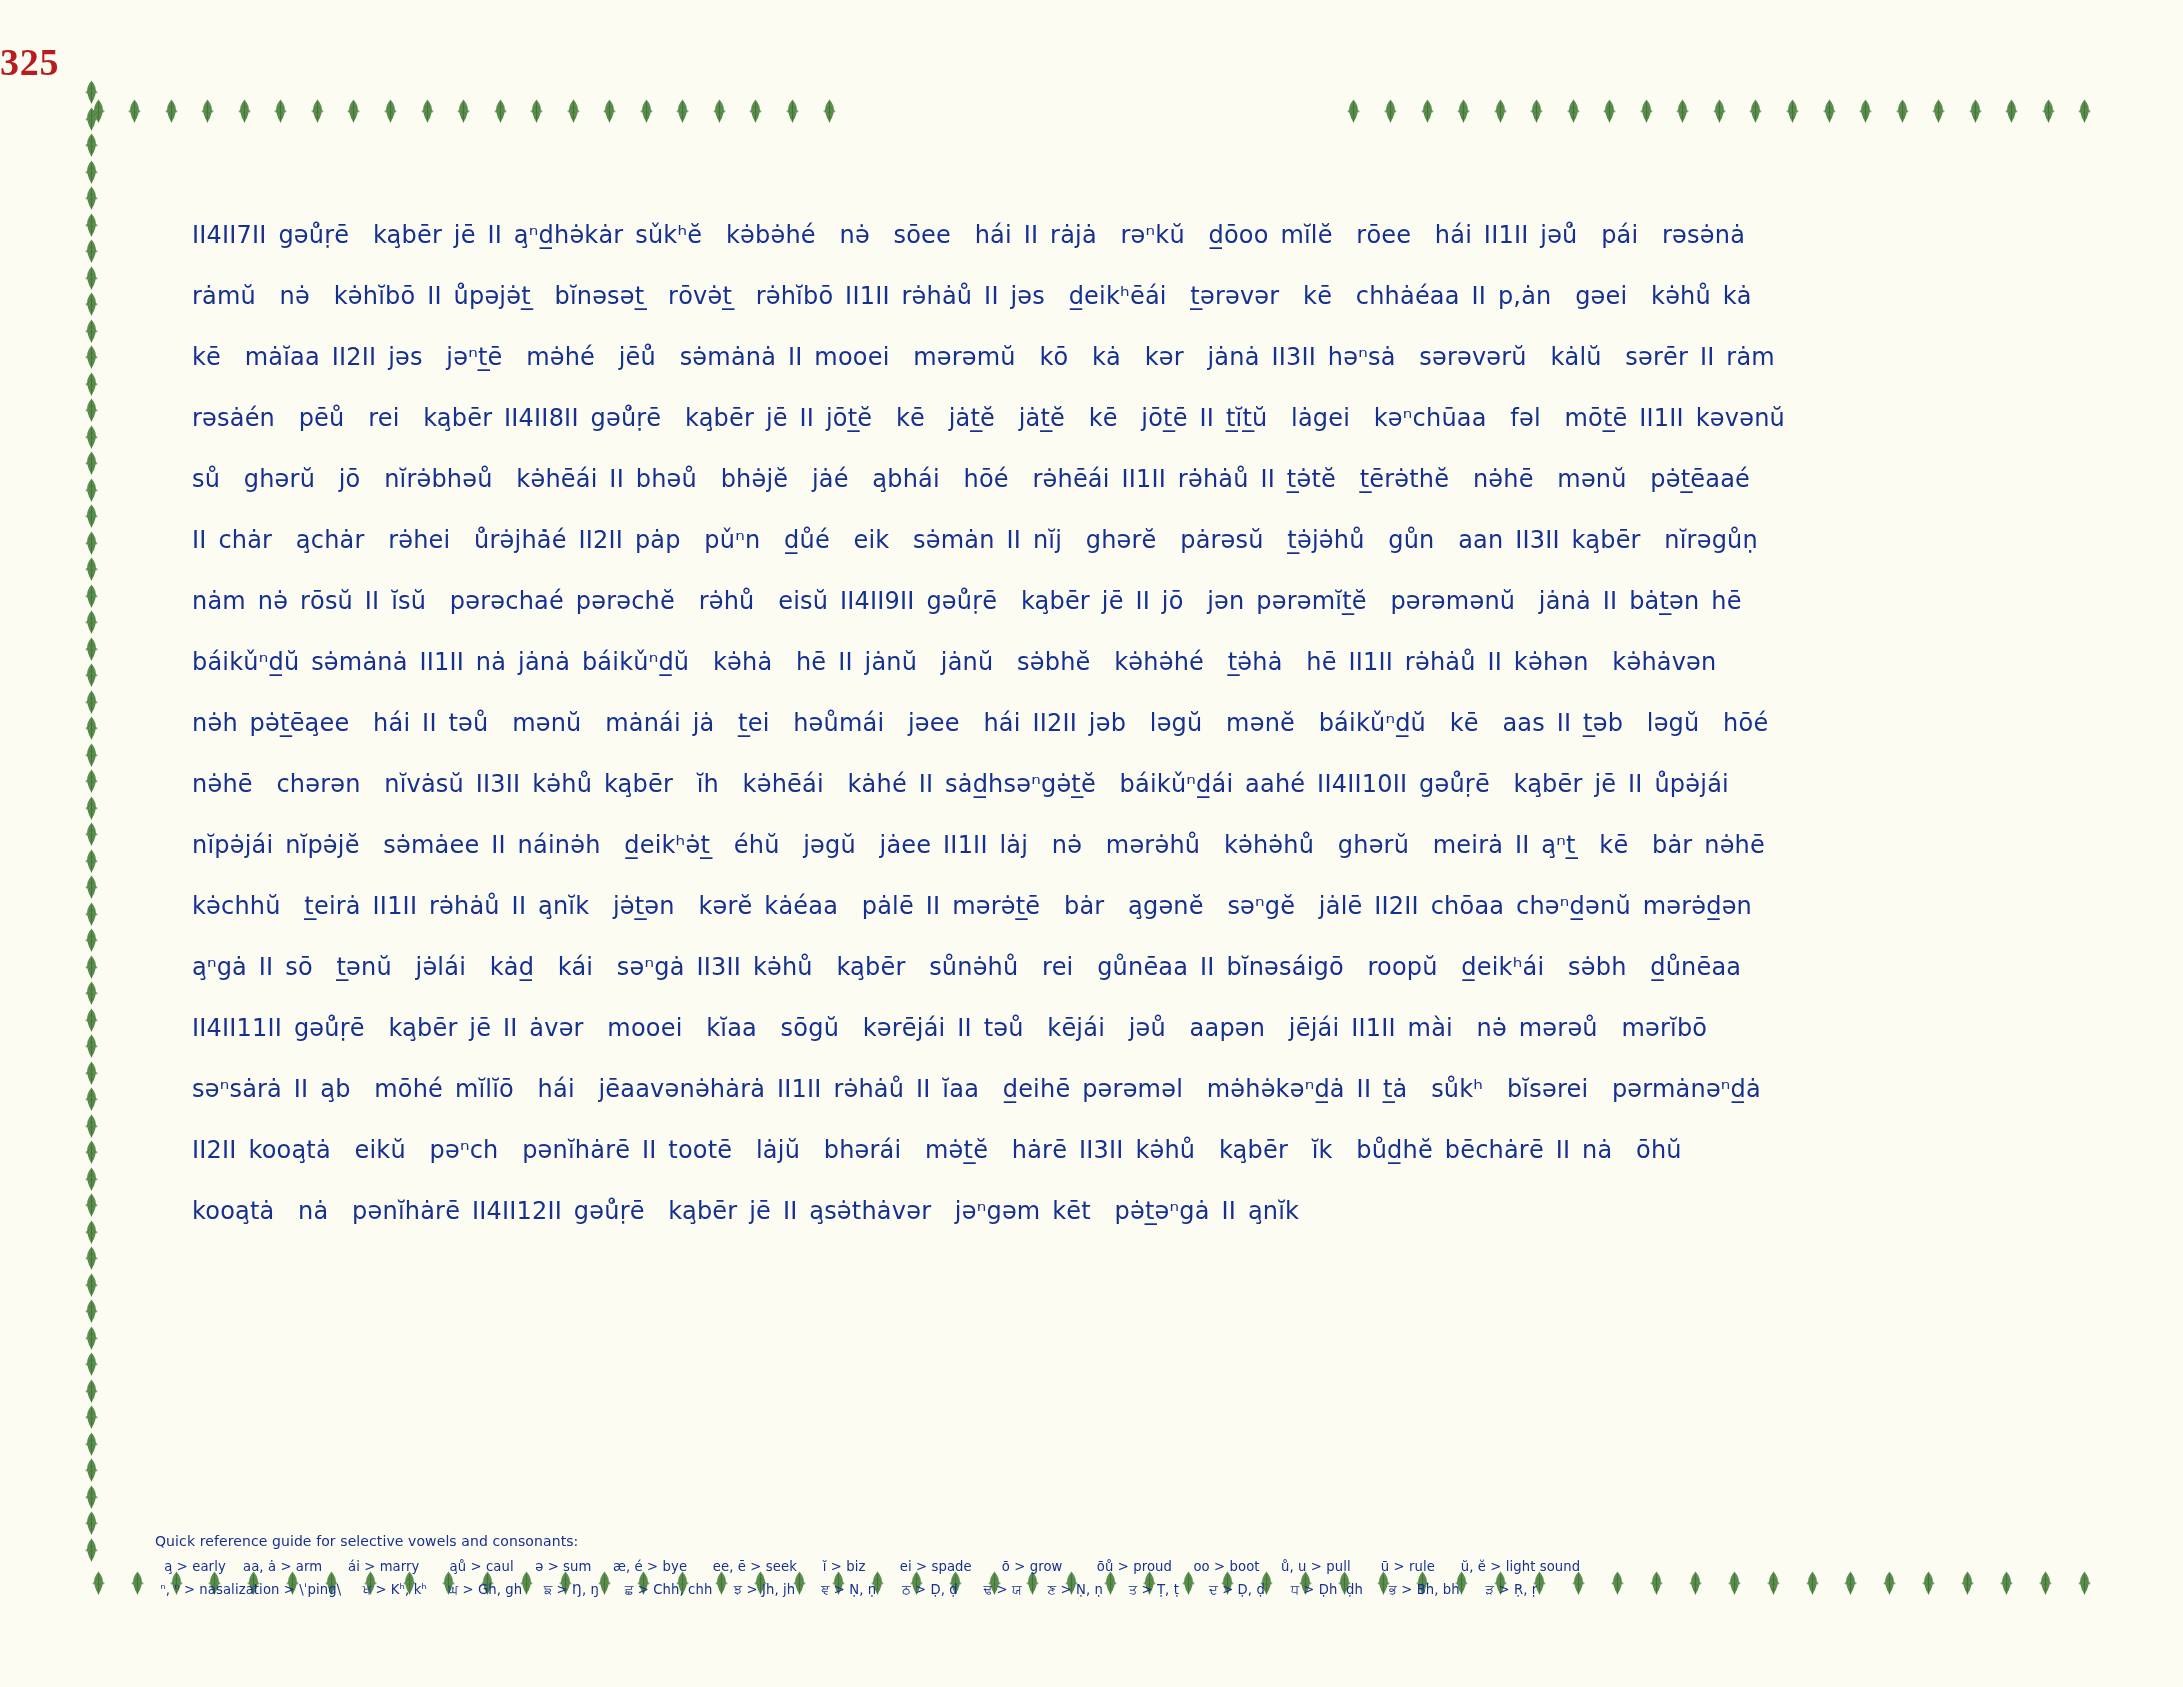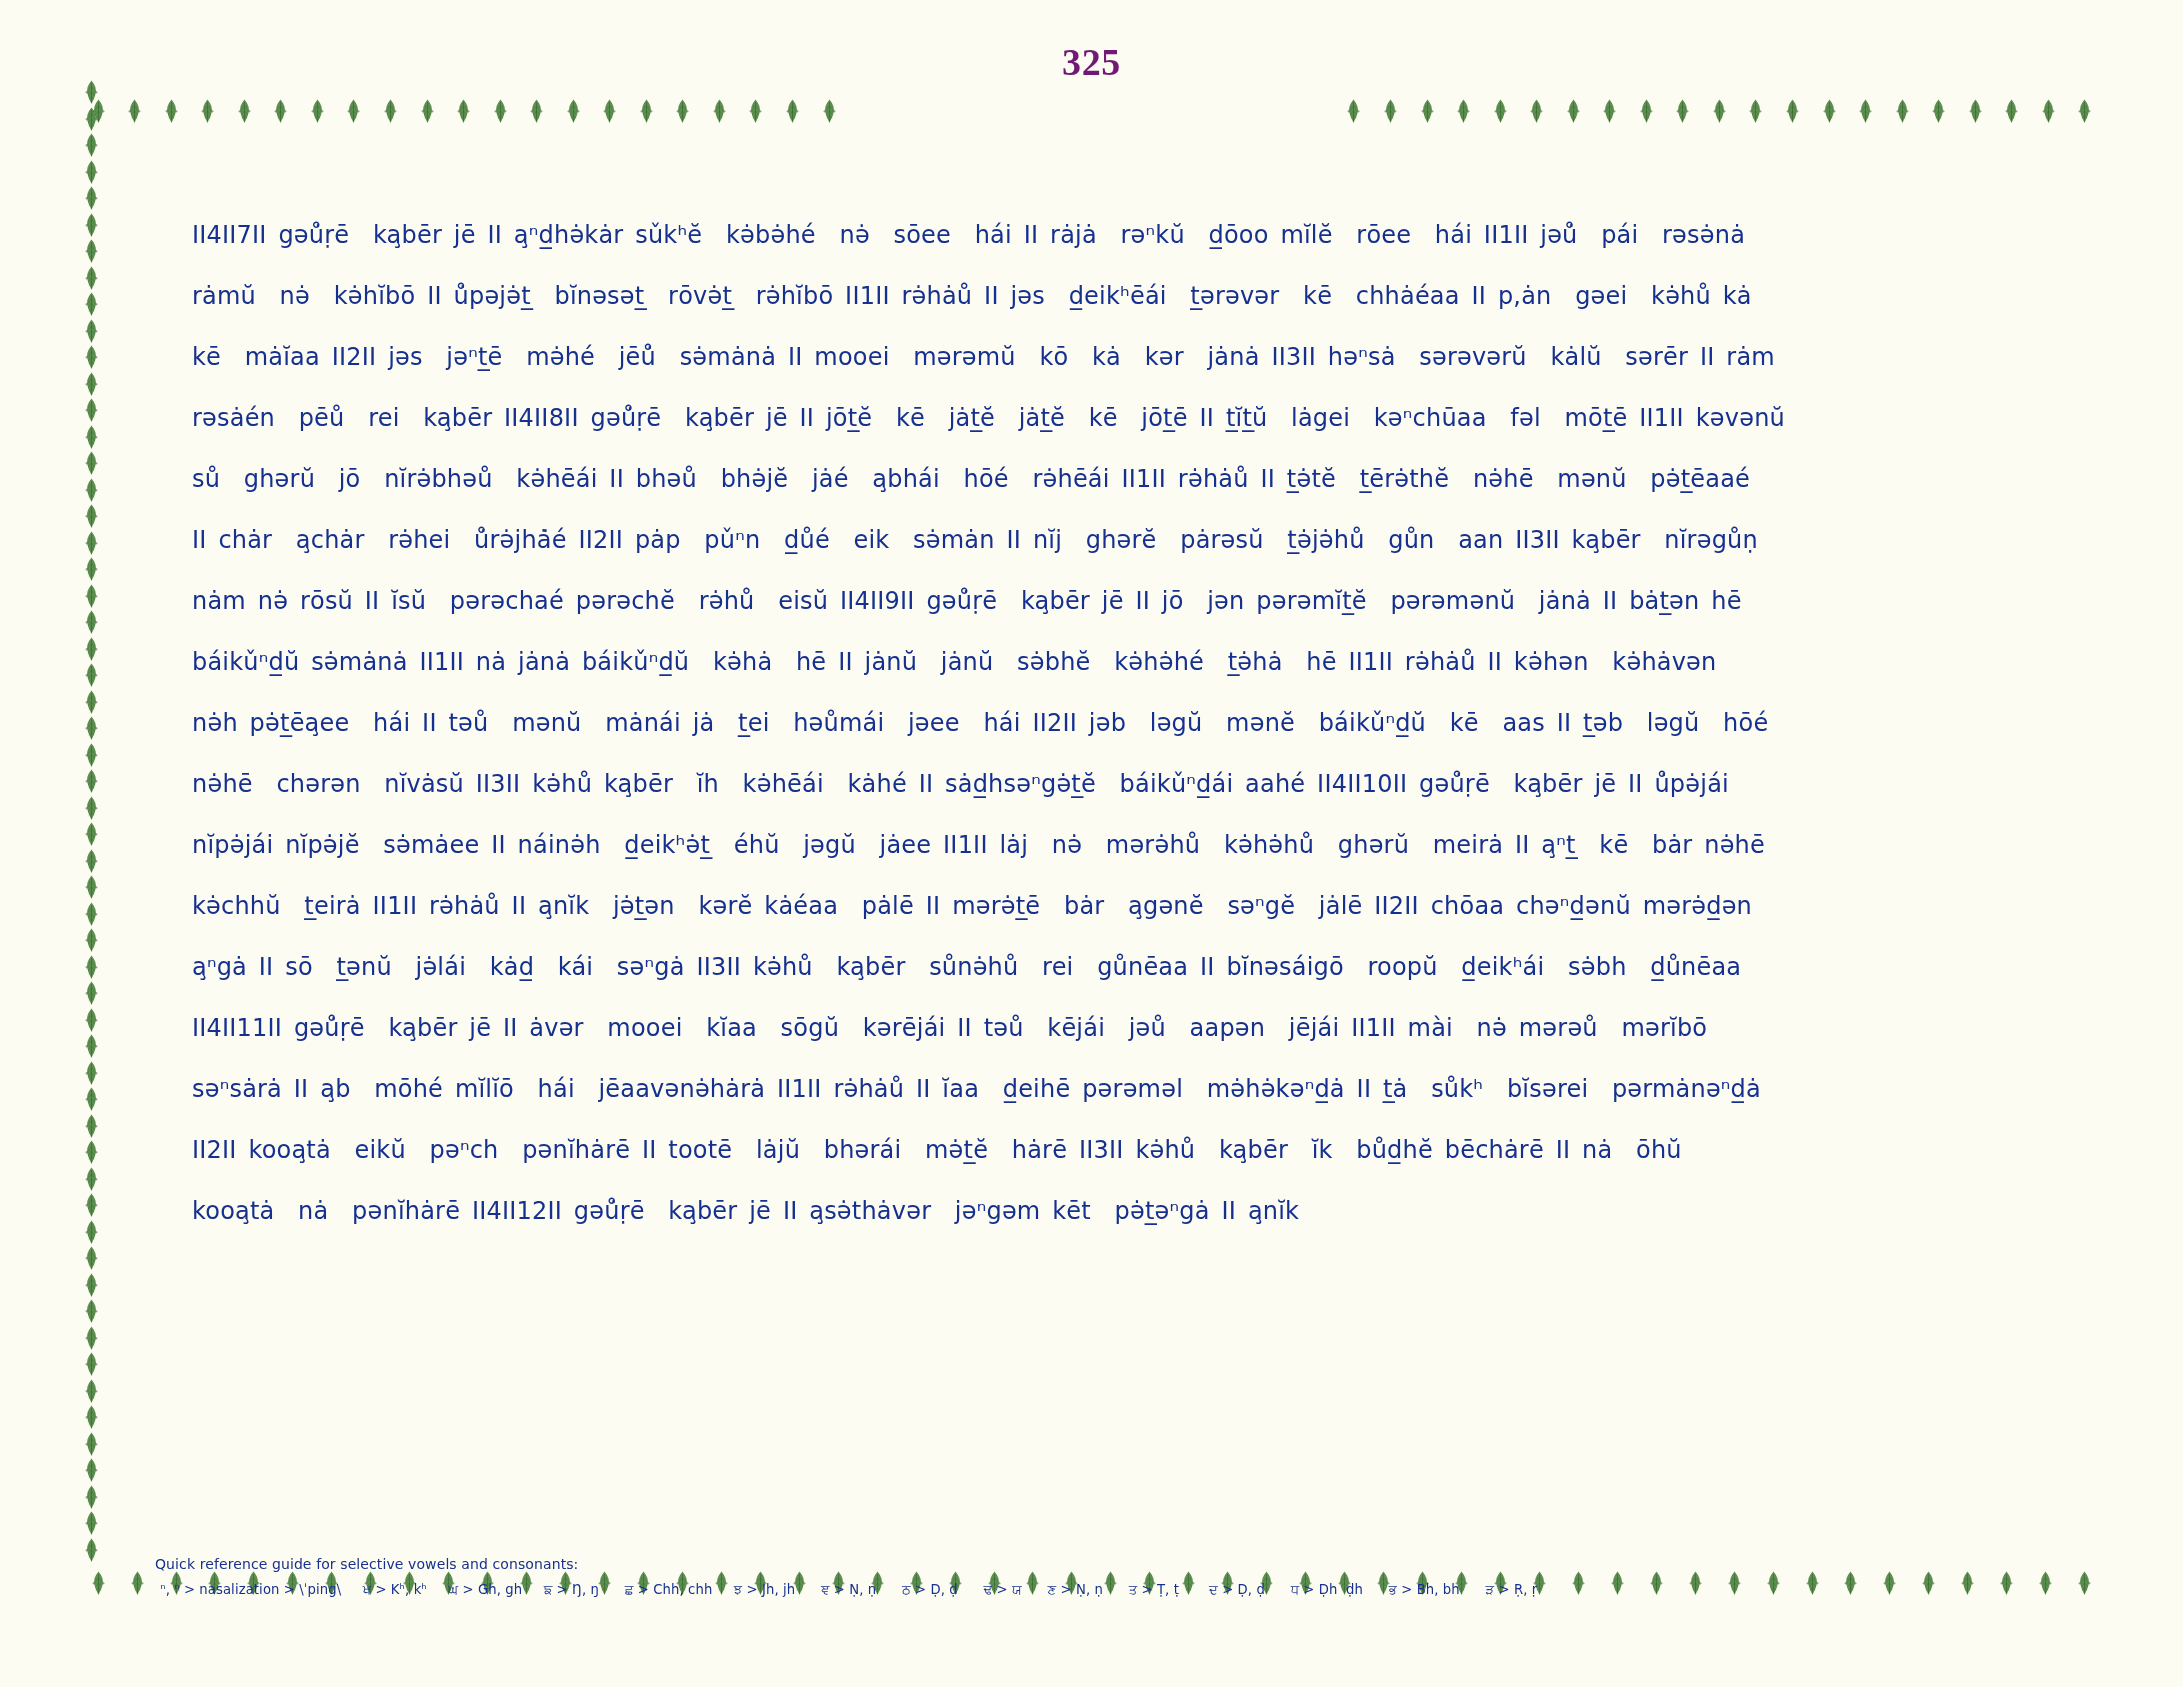--- a/index.html
+++ b/index.html
@@ -78,25 +78,25 @@
     flex: 0 0 auto;
   }
   .leaf svg { display: block; }
 
   
   .page-number {
     position: absolute;
     top: 40px;
     left: 0;
     right: 0;
-    text-align: center;
+    text-align: left;
     font-family: "Liberation Serif", serif;
     font-weight: bold;
     font-size: 38px;
-    color: #701a75;
+    color: #b91c1c;
     letter-spacing: 0.7px;
   }
 
   
   .body-text {
     position: absolute;
     left: 192px;
     right: 192px;
     top: 205px;
     color: #16308f;
@@ -1500,17 +1500,18 @@
         </span>
       </div>
   </div>
 
   <div class="page-number">325</div>
 
   <div class="body-text" id="bodyText"><span class="ln">II4II7II gəů̇ṛē  ka̧bēr jē II a̧ⁿd̲hə̇kȧr sǔkʰĕ  kə̇bə̇hé  nə̇  sōee  hái II rȧjȧ  rəⁿkŭ  d̲ōoo mĭlĕ  rōee  hái II1II jəů̇  pái  rəsə̇nȧ</span><span class="ln">rȧmŭ  nə̇  kə̇hĭbō II ů̇pəjə̇t̲  bĭnəsət̲  rōvə̇t̲  rə̇hĭbō II1II rə̇hȧů II jəs  d̲eikʰēái  t̲ərəvər  kē  chhȧéaa II p,ȧn  gəei  kə̇hů kȧ</span><span class="ln">kē  mȧĭaa II2II jəs  jəⁿt̲ē  mə̇hé  jēů̇  sə̇mȧnȧ II mooei  mərəmŭ  kō  kȧ  kər  jȧnȧ II3II həⁿsȧ  sərəvərŭ  kȧlŭ  sərēr II rȧm</span><span class="ln">rəsȧén  pēů  rei  ka̧bēr II4II8II gəů̇ṛē  ka̧bēr jē II jōt̲ĕ  kē  jȧt̲ĕ  jȧt̲ĕ  kē  jōt̲ē II t̲ĭt̲ŭ  lȧgei  kəⁿchūaa  fəl  mōt̲ē II1II kəvənŭ</span><span class="ln">sů  ghərŭ  jō  nĭrə̇bhəů  kə̇hēái II bhəů  bhə̇jĕ  jȧé  a̧bhái  hōé  rə̇hēái II1II rə̇hȧů II t̲ə̇tĕ  t̲ērə̇thĕ  nə̇hē  mənŭ  pə̇t̲ēaaé</span><span class="ln">II chȧr  a̧chȧr  rə̇hei  ů̇rə̇jhȧ̇é II2II pȧp  pǔⁿn  d̲ůé  eik  sə̇mȧn II nĭj  ghərĕ  pȧrəsŭ  t̲ə̇jə̇hů  gůn  aan II3II ka̧bēr  nĭrəgůṇ</span><span class="ln">nȧm nə̇ rōsŭ II ĭsŭ  pərəchaé pərəchĕ  rə̇hů  eisŭ II4II9II gəů̇ṛē  ka̧bēr jē II jō  jən pərəmĭt̲ĕ  pərəmənŭ  jȧnȧ II bȧt̲ən hē</span><span class="ln">báikǔⁿd̲ŭ sə̇mȧnȧ II1II nȧ jȧnȧ báikǔⁿd̲ŭ  kə̇hȧ  hē II jȧnŭ  jȧnŭ  sə̇bhĕ  kə̇hə̇hé  t̲ə̇hȧ  hē II1II rə̇hȧů II kə̇hən  kə̇hȧvən</span><span class="ln">nə̇h pə̇t̲ēa̧ee  hái II təů  mənŭ  mȧnái jȧ  t̲ei  həůmái  jəee  hái II2II jəb  ləgŭ  mənĕ  báikǔⁿd̲ŭ  kē  aas II t̲əb  ləgŭ  hōé</span><span class="ln">nə̇hē  chərən  nĭvȧsŭ II3II kə̇hů ka̧bēr  ĭh  kə̇hēái  kȧhé II sȧd̲hsəⁿgə̇t̲ĕ  báikǔⁿd̲ái aahé II4II10II gəů̇ṛē  ka̧bēr jē II ů̇pə̇jái</span><span class="ln">nĭpə̇jái nĭpə̇jĕ  sə̇mȧee II náinə̇h  d̲eikʰə̇t̲  éhŭ  jəgŭ  jȧee II1II lȧj  nə̇  mərə̇hů  kə̇hə̇hů  ghərŭ  meirȧ II a̧ⁿt̲  kē  bȧr nə̇hē</span><span class="ln">kə̇chhŭ  t̲eirȧ II1II rə̇hȧů II a̧nĭk  jə̇t̲ən  kərĕ kȧéaa  pȧlē II mərə̇t̲ē  bȧr  a̧gənĕ  səⁿgĕ  jȧlē II2II chōaa chəⁿd̲ənŭ mərə̇d̲ən</span><span class="ln">a̧ⁿgȧ II sō  t̲ənŭ  jə̇lái  kȧd̲  kái  səⁿgȧ II3II kə̇hů  ka̧bēr  sůnə̇hů  rei  gůnēaa II bĭnəsáigō  roopŭ  d̲eikʰái  sə̇bh  d̲ůnēaa</span><span class="ln">II4II11II gəů̇ṛē  ka̧bēr jē II ȧvər  mooei  kĭaa  sōgŭ  kərējái II təů  kējái  jəů  aapən  jējái II1II mài  nə̇ mərəů  mərĭbō</span><span class="ln">səⁿsȧrȧ II a̧b  mōhé mĭlĭō  hái  jēaavənə̇hȧrȧ II1II rə̇hȧů II ĭaa  d̲eihē pərəməl  mə̇hə̇kəⁿd̲ȧ II t̲ȧ  sůkʰ  bĭsərei  pərmȧnəⁿd̲ȧ</span><span class="ln">II2II kooa̧tȧ  eikŭ  pəⁿch  pənĭhȧrē II tootē  lȧjŭ  bhərái  mə̇t̲ĕ  hȧrē II3II kə̇hů  ka̧bēr  ĭk  bůd̲hĕ bēchȧrē II nȧ  ōhŭ</span><span class="ln">kooa̧tȧ  nȧ  pənĭhȧrē II4II12II gəů̇ṛē  ka̧bēr jē II a̧sə̇thȧvər  jəⁿgəm kēt  pə̇t̲əⁿgȧ II a̧nĭk</span></div>
 
   <div class="quickref">
     <div class="quickref-title">Quick reference guide for selective vowels and consonants:</div>
+    <div class="quickref-row row1">a̧ &gt; early    aa, ȧ &gt; arm      ái &gt; marry       a̧ů &gt; caul     ə &gt; sum     æ, é &gt; bye      ee, ē &gt; seek      ĭ &gt; biz        ei &gt; spade       ō &gt; grow        ōů &gt; proud     oo &gt; boot     ů, u &gt; pull       ū &gt; rule      ŭ, ĕ &gt; light sound</div>
     <div class="quickref-row row2">ⁿ, ⁿ &gt; nasalization &gt; \ˈping\     ਖ &gt; Kʰ, kʰ     ਘ &gt; Gh, gh     ਙ &gt; Ŋ, ŋ      ਛ &gt; Chh, chh     ਝ &gt; Jh, jh      ਞ &gt; Ṇ, ṇ      ਠ &gt; Ḍ, ḍ      ਢ &gt; ਯ      ਣ &gt; Ṇ, ṇ      ਤ &gt; Ṭ, ṭ       ਦ &gt; Ḍ, ḍ      ਧ &gt; Ḍh  ḍh      ਭ &gt; Bh, bh      ੜ &gt; Ṛ, ṛ</div>
   </div>
 
 </div>
 
 
 </body></html>

